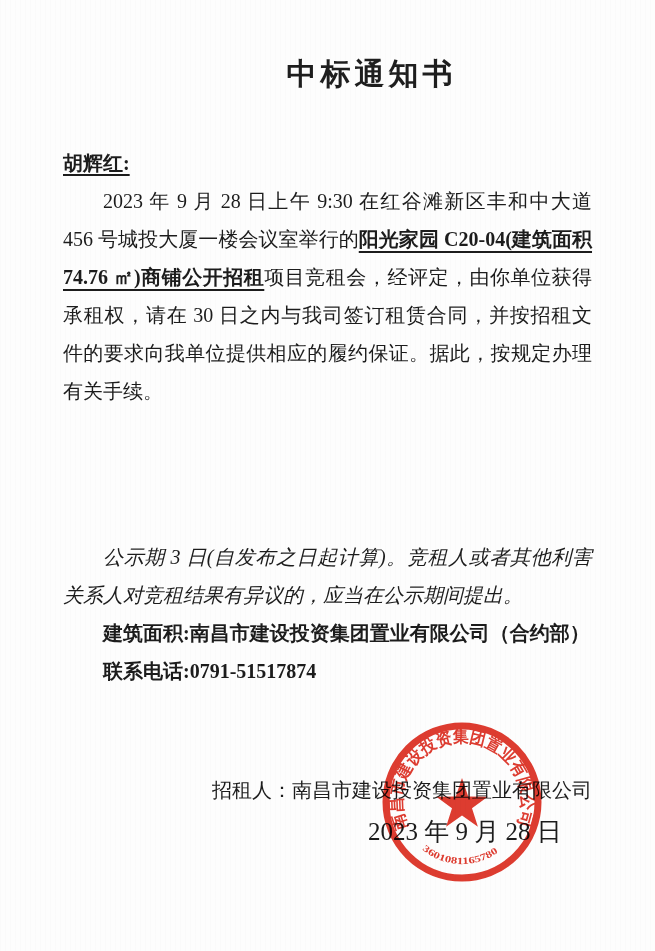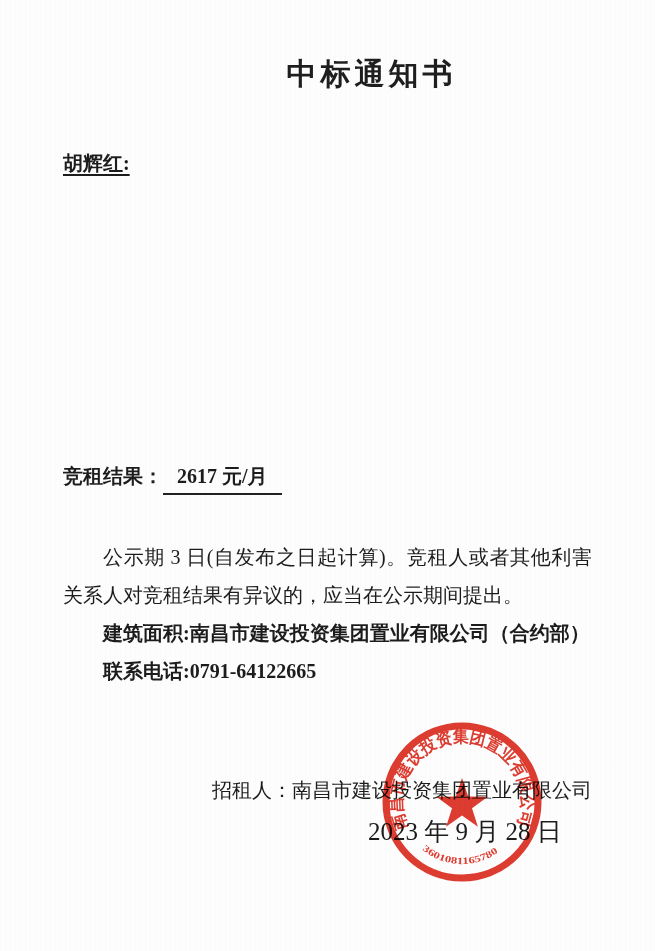--- a/index.html
+++ b/index.html
@@ -58,20 +58,21 @@
     font-weight:bold;
   }
   .notice-block{
     position:absolute;top:538px;left:63px;width:529px;
     font-size:20px;line-height:38px;
   }
   .notice-para{
     margin:0;
     text-align:justify;text-justify:inter-ideograph;
     text-indent:2em;
+    font-style:italic;
   }
   .ind-line{
     text-indent:2em;
     font-weight:bold;
   }
   .lessor-line{
     position:absolute;top:771px;left:212px;
     font-size:20px;line-height:38px;
   }
   .date-line{
@@ -87,27 +88,27 @@
 </style>
 </head>
 <body>
 
 <div class="page">
 
   <div class="doc-title">中标通知书</div>
 
   <div class="addressee">胡辉红:</div>
 
+  <p class="body-para"><span>2023 年 9 月 28 日上午 9:30 在红谷滩新区丰和中大道 456 号城投大厦一楼会议室举行的</span><span class="hl">阳光家园 C20-04(建筑面积 74.76 ㎡)商铺公开招租</span><span>项目竞租会，经评定，由你单位获得承租权，请在 30 日之内与我司签订租赁合同，并按招租文件的要求向我单位提供相应的履约保证。据此，按规定办理有关手续。</span></p>
 
-  <div class="result-line"><span class="result-label">竞租结果：</span><span class="result-value">2617 元/月</span></div>
 
   <div class="notice-block">
     <p class="notice-para">公示期 3 日(自发布之日起计算)。竞租人或者其他利害关系人对竞租结果有异议的，应当在公示期间提出。</p>
     <div class="ind-line">建筑面积:南昌市建设投资集团置业有限公司（合约部）</div>
-    <div class="ind-line">联系电话:0791-64122665</div>
+    <div class="ind-line">联系电话:0791-51517874</div>
   </div>
 
   <div class="lessor-line"><span>招租人：</span><span>南昌市建设投资集团置业有限公司</span></div>
 
   <div class="date-line">2023 年 9 月 28 日</div>
 
   <svg class="seal" viewBox="-100 -100 200 200" aria-hidden="true">
     <defs>
       <path id="sealTopArc" d="M -54.4 25.4 A 60 60 0 1 1 54.4 25.4" fill="none"></path>
       <path id="sealBottomArc" d="M -39.9 47.5 A 62 62 0 0 0 39.9 47.5" fill="none"></path>

